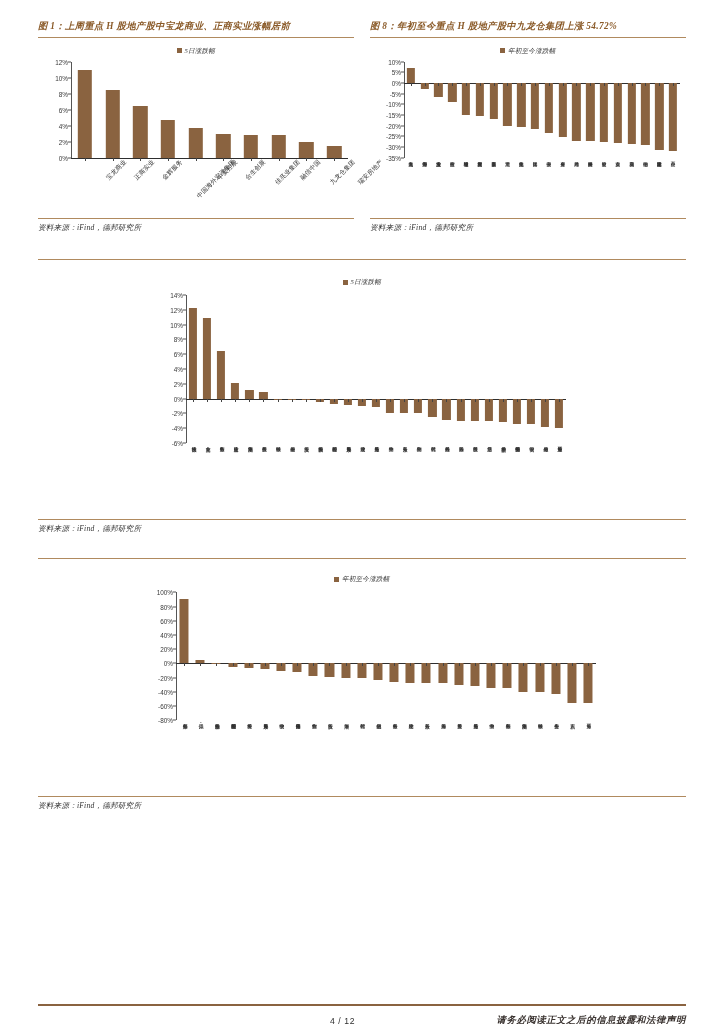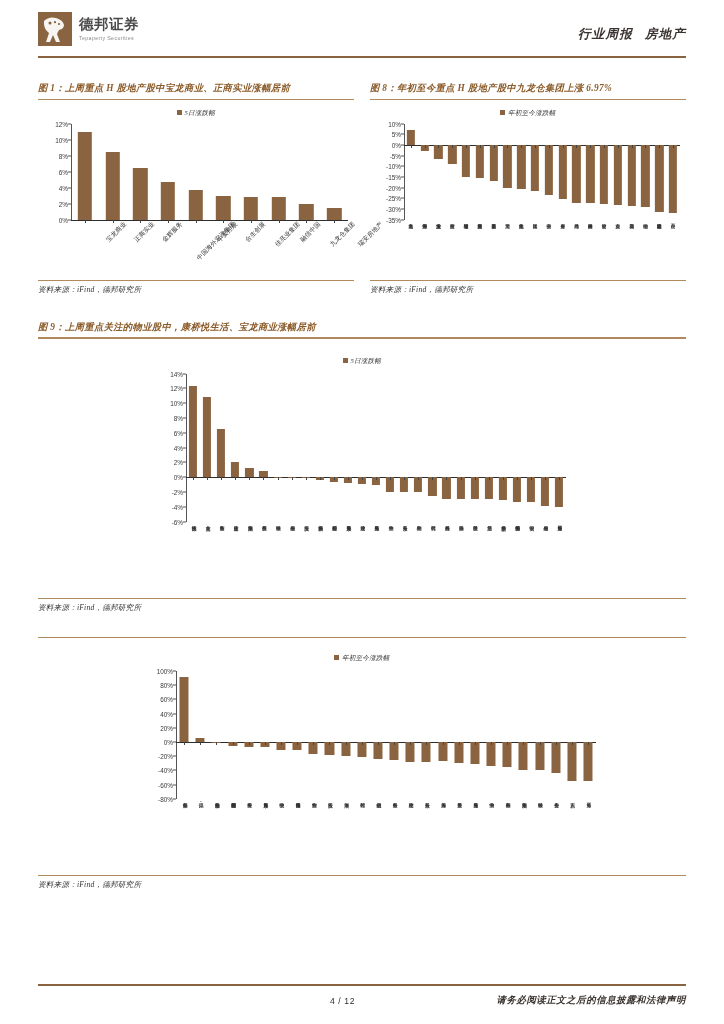--- a/index.html
+++ b/index.html
@@ -93,40 +93,20 @@
     position:absolute; right:38px; bottom:17px;
     font-family:"Liberation Serif", serif; font-style:italic; font-weight:bold;
     font-size:9.4px; color:#3a3330; letter-spacing:.6px;
   }
 </style>
 </head>
 <body>
 
 <div class="page">
 
-  <div class="header">
-    <div class="logo-wrap">
-      <div class="logo-mark">
-        <svg width="34" height="34" viewBox="0 0 34 34">
-          <path d="M6 9 Q11 4 18 6 Q25 8 26 13 Q26 17 21 18 L19 22 L22 30 L18 30 L15 23 L12 30 L8 30 L11 21 Q6 17 6 12 Z" fill="#ffffff" opacity="0.93"></path>
-          <circle cx="12" cy="11" r="1.5" fill="#8a6340"></circle>
-          <circle cx="17" cy="10.2" r="1.1" fill="#8a6340"></circle>
-          <circle cx="21" cy="12" r="1.1" fill="#8a6340"></circle>
-        </svg>
-      </div>
-      <div class="logo-text">
-        <div class="logo-cn">德邦证券</div>
-        <div class="logo-en">Tepaperty Securities</div>
-      </div>
-    </div>
-    <div class="header-right">
-      <span>行业周报</span><span class="gap"></span><span>房地产</span>
-    </div>
-    <div class="header-rule"></div>
-  </div>
 
   <div style="display:flex; gap:16px; margin-top:20px;">
 
     <div class="fig-box" style="width:316px;">
       <div class="fig-title">图 1：上周重点 H 股地产股中宝龙商业、正商实业涨幅居前</div>
       <div class="fig-title-rule"></div>
       <div class="legend">
         <span class="sw"></span><span>5日涨跌幅</span>
       </div>
       <div class="chart" style="margin-top:6px;">
@@ -203,21 +183,21 @@
               <div class="xl-rot" style="left: 247.915px;">九龙仓集团</div>
               <div class="xl-rot" style="left: 275.615px;">瑞安房地产</div>
             </div>
         </div>
       </div>
       <div class="fig-source-rule"></div>
       <div class="fig-source">资料来源：iFind，德邦研究所</div>
     </div>
 
     <div class="fig-box" style="width:316px;">
-      <div class="fig-title">图 8：年初至今重点 H 股地产股中九龙仓集团上涨 6.97%</div>
+      <div class="fig-title">图 8：年初至今重点 H 股地产股中九龙仓集团上涨 54.72%</div>
       <div class="fig-title-rule"></div>
       <div class="legend">
         <span class="sw"></span><span>年初至今涨跌幅</span>
       </div>
       <div class="chart" style="margin-top:6px;">
         <div style="margin-left:34px; margin-right:6px;">
           <div class="plot" id="p8" style="height:96px;">
               <div class="yaxis"></div>
               <div class="ytick" style="top: 0px;">10%</div>
               <div class="ytick-mark" style="top: 0px;"></div>
@@ -346,21 +326,20 @@
               <div class="xl-vert" style="left: 269.1px; font-size: 4.6px;">万科企业</div>
             </div>
         </div>
       </div>
       <div class="fig-source-rule"></div>
       <div class="fig-source">资料来源：iFind，德邦研究所</div>
     </div>
   </div>
 
   <div class="fig-box" style="margin-top:26px;">
-    <div class="fig-title">图 9：上周重点关注的物业股中，康桥悦生活、宝龙商业涨幅居前</div>
     <div class="fig-title-rule"></div>
     <div class="legend" style="margin-top:18px;">
       <span class="sw"></span><span>5日涨跌幅</span>
     </div>
     <div class="chart" style="margin-top:8px;">
       <div style="margin-left:148px; margin-right:120px;">
         <div class="plot" id="p9" style="height:148px;">
             <div class="yaxis"></div>
             <div class="ytick" style="top: 0px;">14%</div>
             <div class="ytick-mark" style="top: 0px;"></div>

